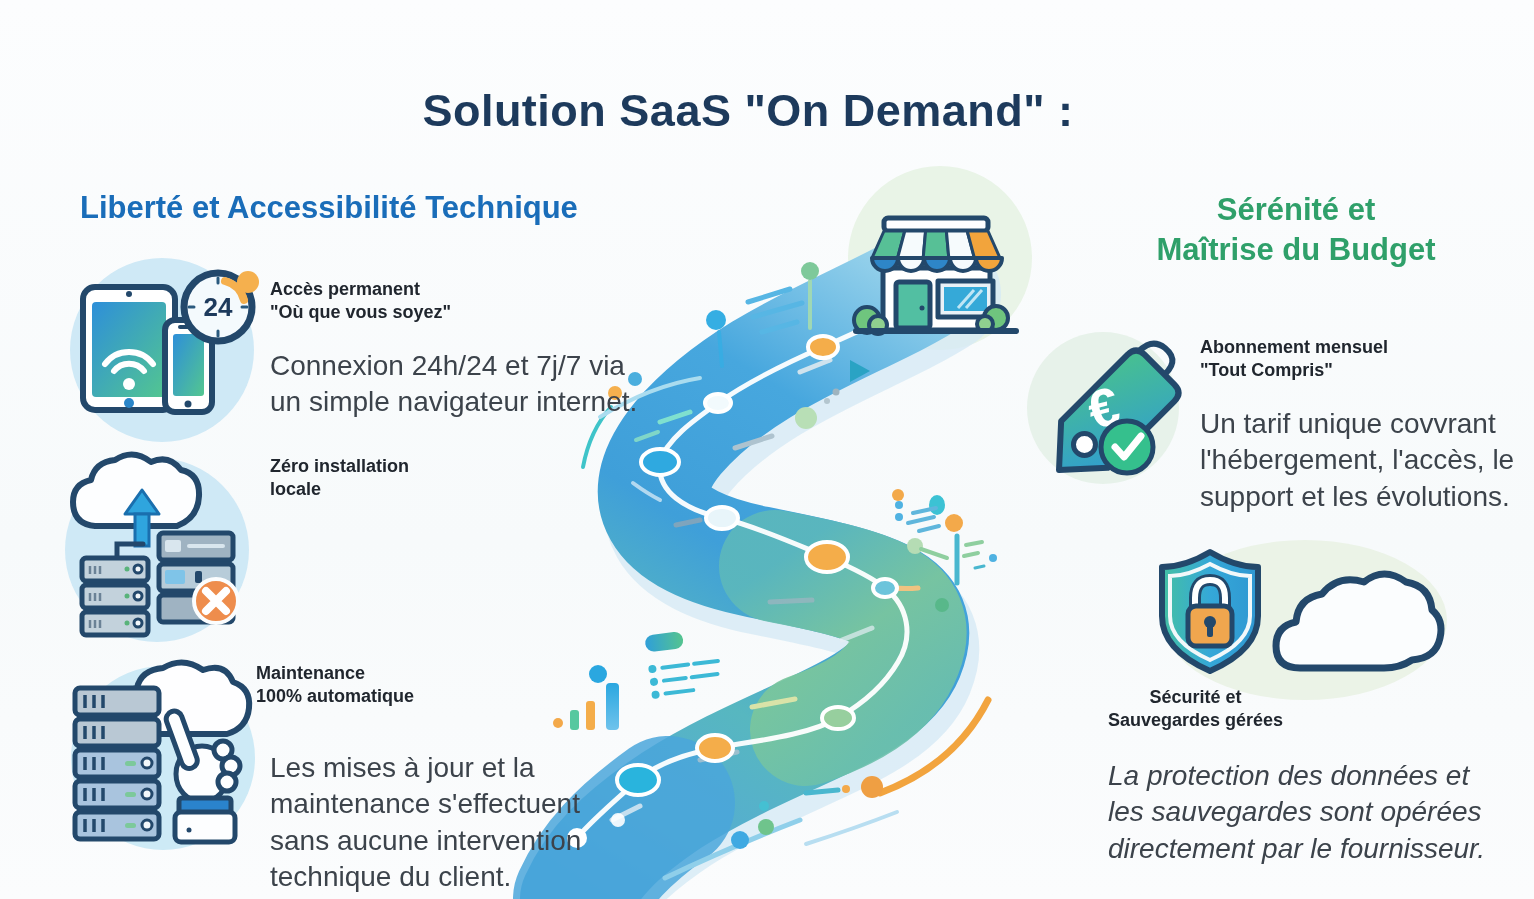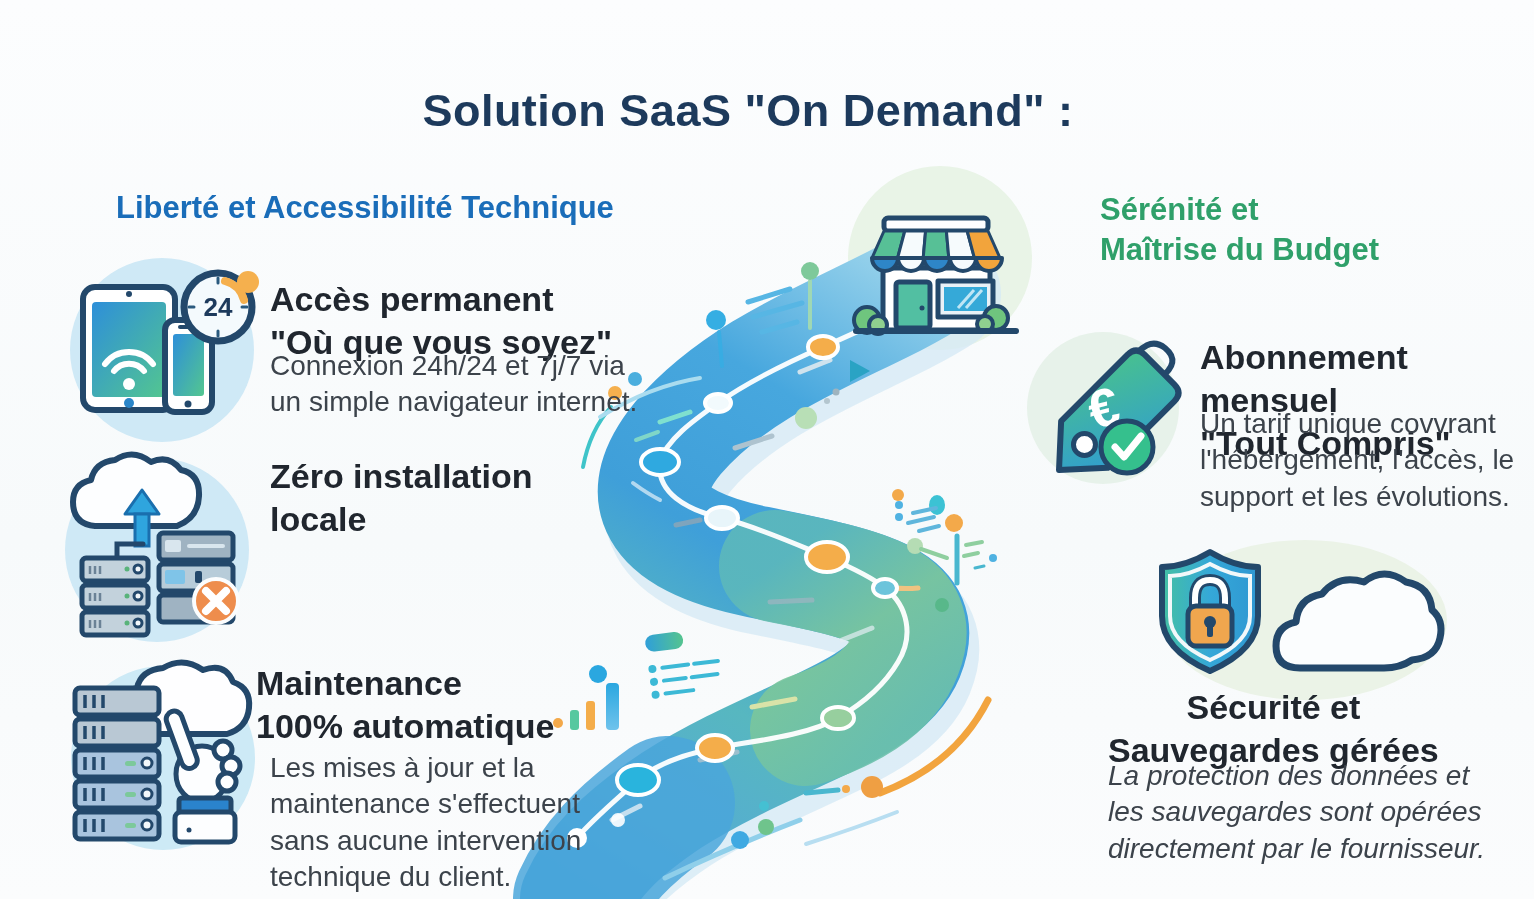--- a/index.html
+++ b/index.html
@@ -5,24 +5,24 @@
   html,body{margin:0;padding:0;background:#ffffff;}
   .canvas{
     position:relative;width:1534px;height:899px;overflow:hidden;
     background:linear-gradient(180deg,#fcfdfe 0%,#f7fafb 60%,#fbfcfd 100%);
     font-family:"Liberation Sans","DejaVu Sans",sans-serif;
   }
   .art{position:absolute;left:0;top:0;width:1534px;height:899px;z-index:1;}
   .txt{position:absolute;z-index:3;white-space:pre-line;}
   .main-title{left:0;top:24px;width:1496px;text-align:center;
     font-size:45px;line-height:1.28;font-weight:bold;color:#1d3a5c;letter-spacing:.5px;}
-  .head-left{left:80px;top:190px;font-size:31px;font-weight:bold;color:#1a6db9;margin-left:36px;}
-  .head-right{left:1100px;top:190px;width:392px;text-align:left;
+  .head-left{left:80px;top:190px;font-size:31px;font-weight:bold;color:#1a6db9;}
+  .head-right{left:1100px;top:190px;width:392px;text-align:center;
     font-size:31px;line-height:1.3;font-weight:bold;color:#2fa06a;}
-  .f-title{font-size:34px;line-height:1.26;font-weight:bold;color:#20262e;}
+  .f-title{font-size:18px;line-height:1.26;font-weight:bold;color:#20262e;}
   .f-body{font-size:28px;line-height:1.3;color:#3c434b;}
   .icon-wrap{position:absolute;z-index:2;}
   svg text{font-family:"Liberation Sans","DejaVu Sans",sans-serif;}
 </style>
 </head>
 <body>
 
 <div class="canvas">
 
   <svg class="art" viewBox="0 0 1534 899">

